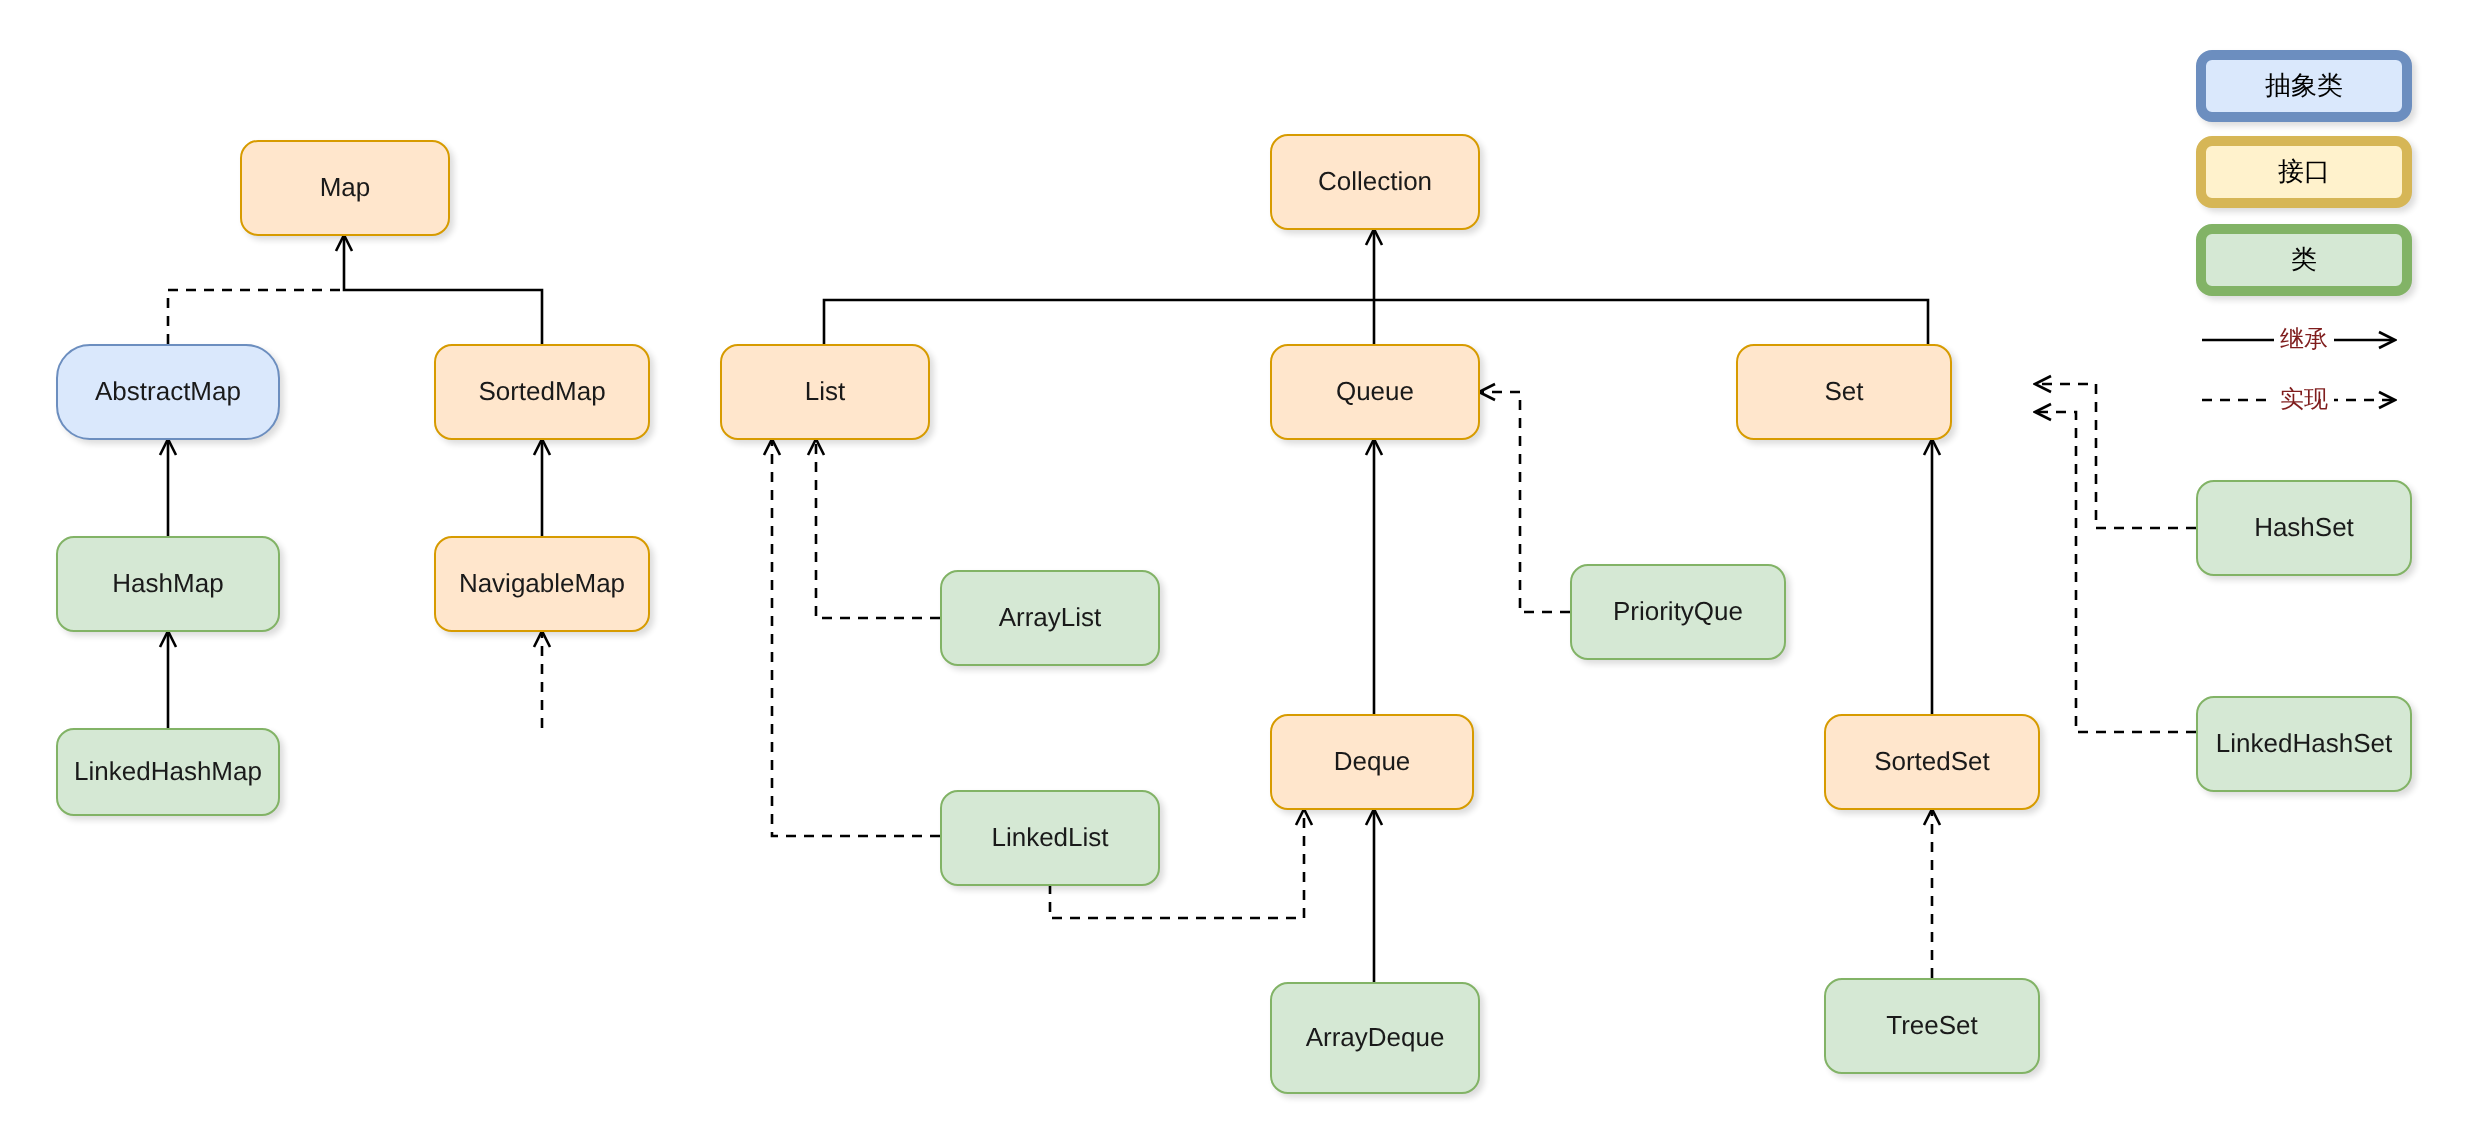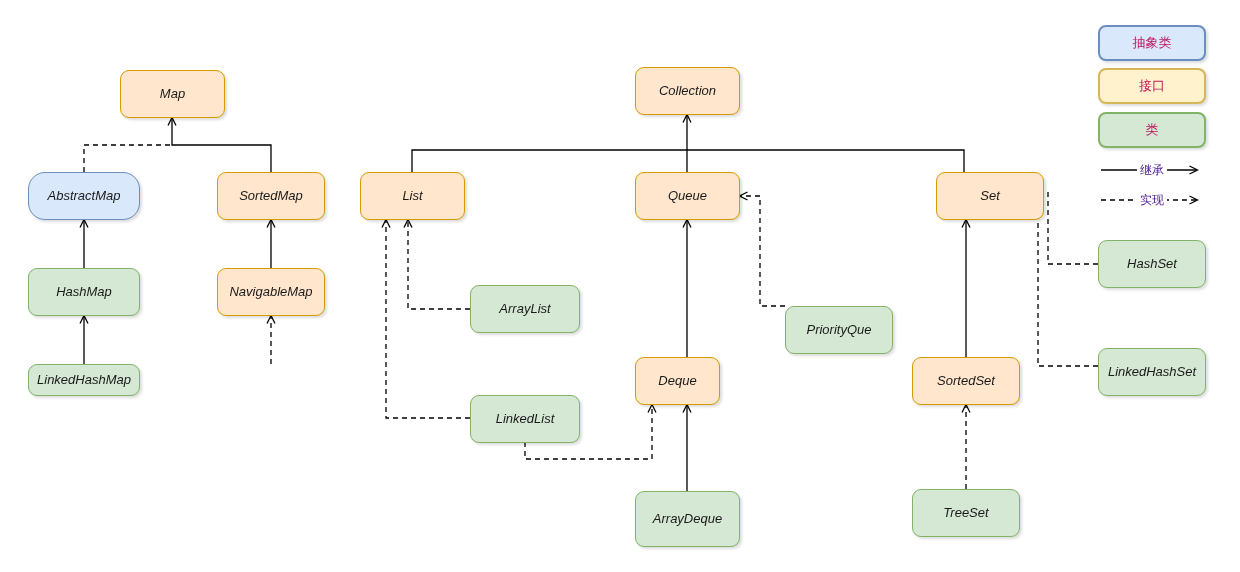--- a/index.html
+++ b/index.html
@@ -33,38 +33,37 @@
     display: flex;
     align-items: center;
     justify-content: center;
     border-radius: 9px;
     border: 1px solid #000;
     font-size: 13px;
     color: #1a1a1a;
     text-align: center;
     box-shadow: 2px 2px 3px rgba(0,0,0,0.14);
     line-height: 1.1;
-    font-style: italic;
   }
   .node.interface { background: var(--interface-fill, #ffe6cc); border-color: var(--interface-border, #d79b00); }
   .node.abstract  { background: var(--abstract-fill, #dae8fc);  border-color: var(--abstract-border, #6c8ebf); }
   .node.class     { background: var(--class-fill, #d5e8d4);     border-color: var(--class-border, #82b366); }
 
   .legend-swatch {
     position: absolute;
     left: 1098px;
     width: 108px;
     height: 36px;
     display: flex;
     align-items: center;
     justify-content: center;
     border-radius: 8px;
-    border: 2px solid #14b8a6;
+    border: 5px solid #14b8a6;
     font-size: 13px;
-    color: #be185d;
+    color: #000000;
     box-shadow: 2px 2px 3px rgba(0,0,0,0.14);
   }
   .legend-swatch.abstract        { top: 25px;  background: var(--abstract-fill, #dae8fc); border-color: var(--abstract-border, #6c8ebf); }
   .legend-swatch.interface-light { top: 68px;  background: var(--legend-interface-fill, #fff2cc); border-color: var(--legend-interface-border, #d6b656); }
   .legend-swatch.class           { top: 112px; background: var(--class-fill, #d5e8d4); border-color: var(--class-border, #82b366); }
 
   .legend-arrow {
     position: absolute;
     left: 1098px;
     width: 108px;
@@ -77,21 +76,21 @@
     left: 0; top: 0;
     color: var(--edge, #000000);
   }
   .legend-arrow-label {
     position: absolute;
     left: 50%; top: 50%;
     transform: translate(-50%, -50%);
     background: #ffffff;
     padding: 0 3px;
     font-size: 12px;
-    color: #4c1d95;
+    color: #7f1d1d;
     white-space: nowrap;
   }
 </style>
 </head>
 <body>
 
 <div id="canvas">
 
   <svg id="edges-svg" width="1240" height="572" viewBox="0 0 1240 572" xmlns="http://www.w3.org/2000/svg">
     <defs>
@@ -149,26 +148,26 @@
     </svg>
     <span class="legend-arrow-label">实现</span>
   </div>
 
 <div class="node interface" style="left: 120px; top: 70px; width: 105px; height: 48px;">Map</div>
     <div class="node interface" style="left: 635px; top: 67px; width: 105px; height: 48px;">Collection</div>
     <div class="node abstract" style="left: 28px; top: 172px; width: 112px; height: 48px; border-radius: 17px;">AbstractMap</div>
     <div class="node interface" style="left: 217px; top: 172px; width: 108px; height: 48px;">SortedMap</div>
     <div class="node interface" style="left: 360px; top: 172px; width: 105px; height: 48px;">List</div>
     <div class="node interface" style="left: 635px; top: 172px; width: 105px; height: 48px;">Queue</div>
-    <div class="node interface" style="left: 936px; top: 172px; width: 108px; height: 48px;">Set</div>
+    <div class="node interface" style="left: 868px; top: 172px; width: 108px; height: 48px;">Set</div>
     <div class="node class" style="left: 28px; top: 268px; width: 112px; height: 48px;">HashMap</div>
     <div class="node interface" style="left: 217px; top: 268px; width: 108px; height: 48px;">NavigableMap</div>
     <div class="node class" style="left: 1098px; top: 240px; width: 108px; height: 48px; text-align: center;">HashSet</div>
     <div class="node class" style="left: 470px; top: 285px; width: 110px; height: 48px;">ArrayList</div>
-    <div class="node class" style="left: 785px; top: 282px; width: 108px; height: 48px; margin-top: 24px;">PriorityQue</div>
-    <div class="node class" style="left: 28px; top: 364px; width: 112px; height: 32px;">LinkedHashMap</div>
-    <div class="node interface" style="left: 635px; top: 357px; width: 85px; height: 48px;">Deque</div>
+    <div class="node class" style="left: 785px; top: 282px; width: 108px; height: 48px;">PriorityQue</div>
+    <div class="node class" style="left: 28px; top: 364px; width: 112px; height: 44px;">LinkedHashMap</div>
+    <div class="node interface" style="left: 635px; top: 357px; width: 102px; height: 48px;">Deque</div>
     <div class="node interface" style="left: 912px; top: 357px; width: 108px; height: 48px;">SortedSet</div>
     <div class="node class" style="left: 1098px; top: 348px; width: 108px; height: 48px;">LinkedHashSet</div>
     <div class="node class" style="left: 470px; top: 395px; width: 110px; height: 48px;">LinkedList</div>
     <div class="node class" style="left: 635px; top: 491px; width: 105px; height: 56px; text-align: center;">ArrayDeque</div>
     <div class="node class" style="left: 912px; top: 489px; width: 108px; height: 48px;">TreeSet</div>
   </div>
 
 </body></html>

